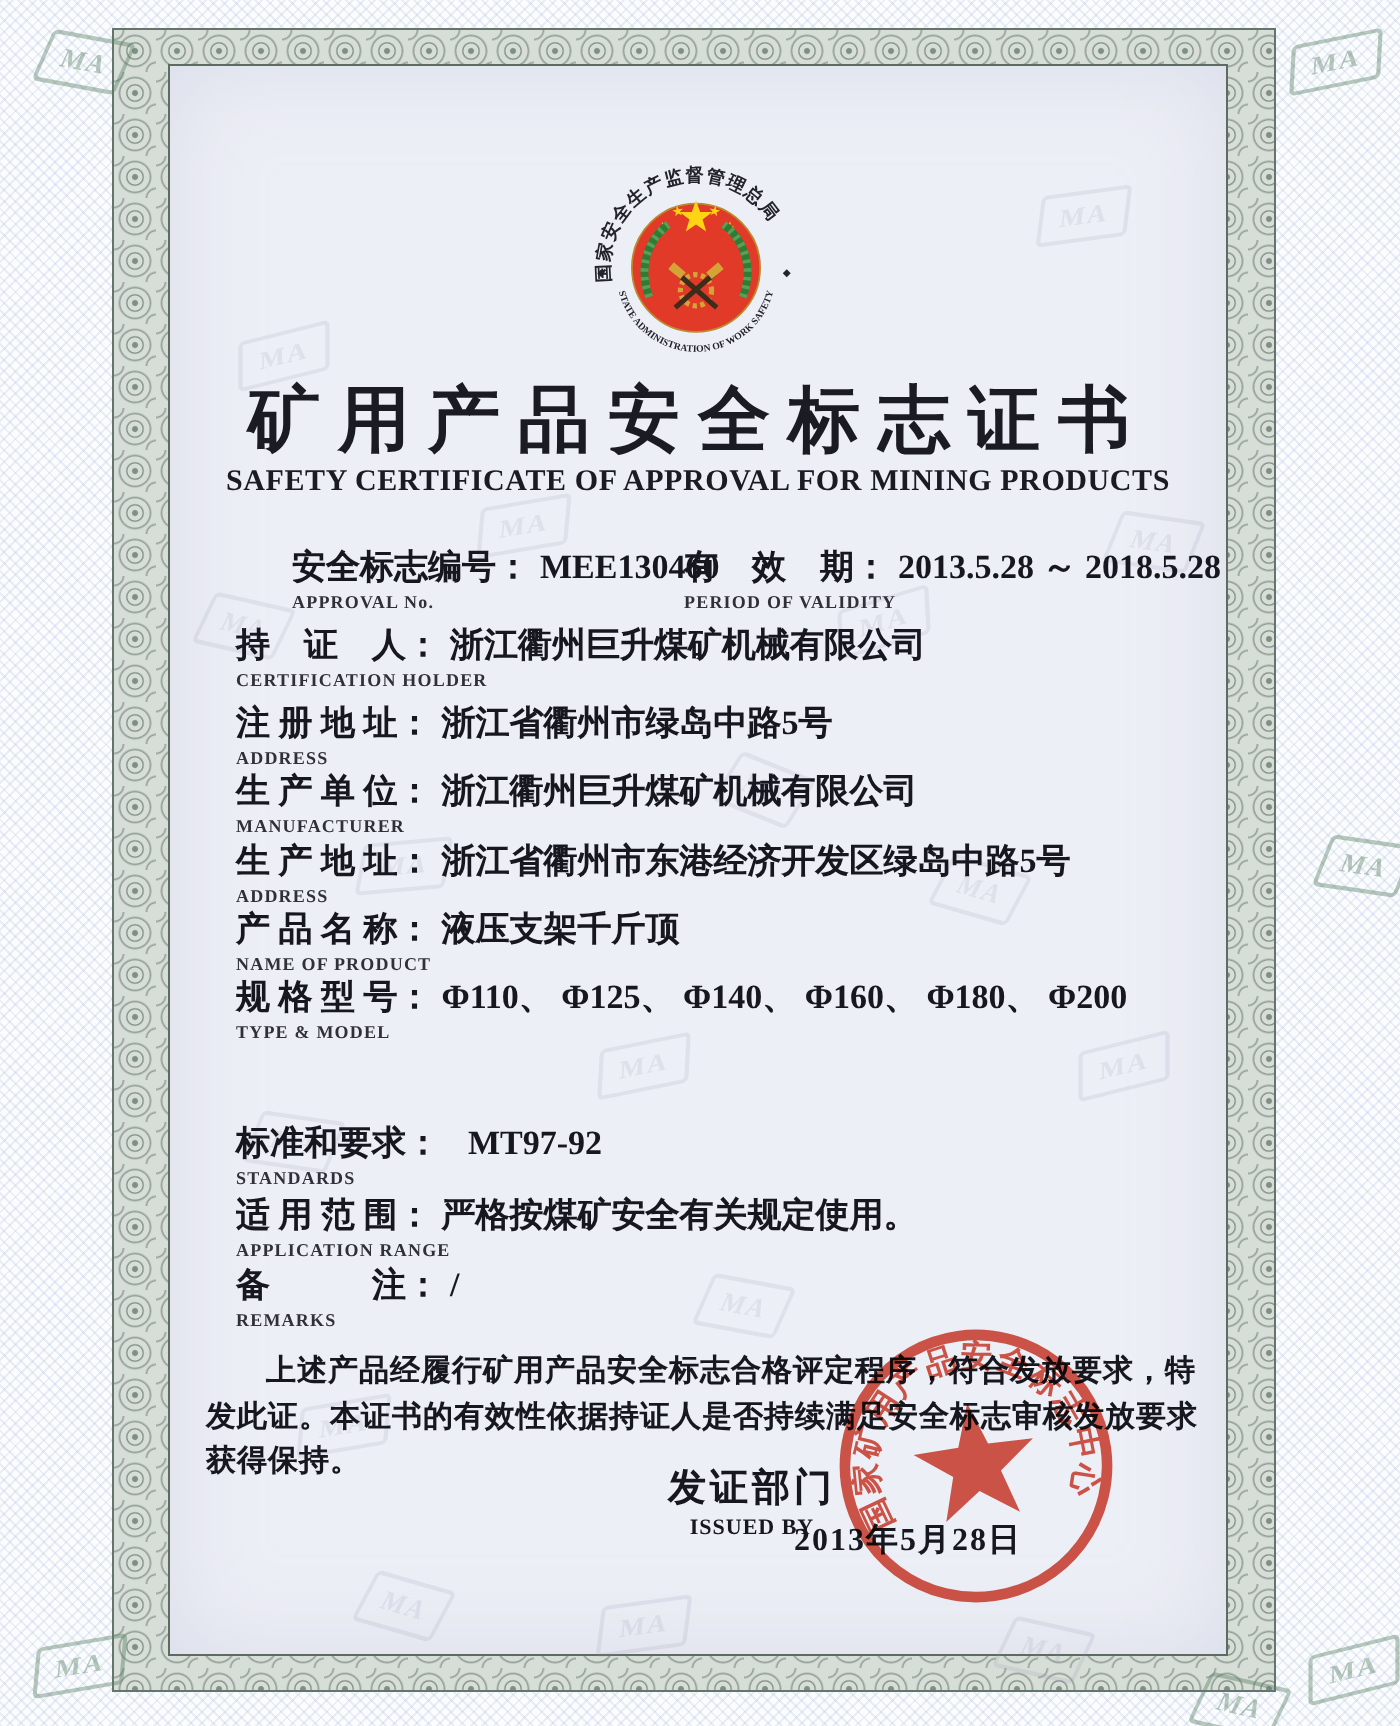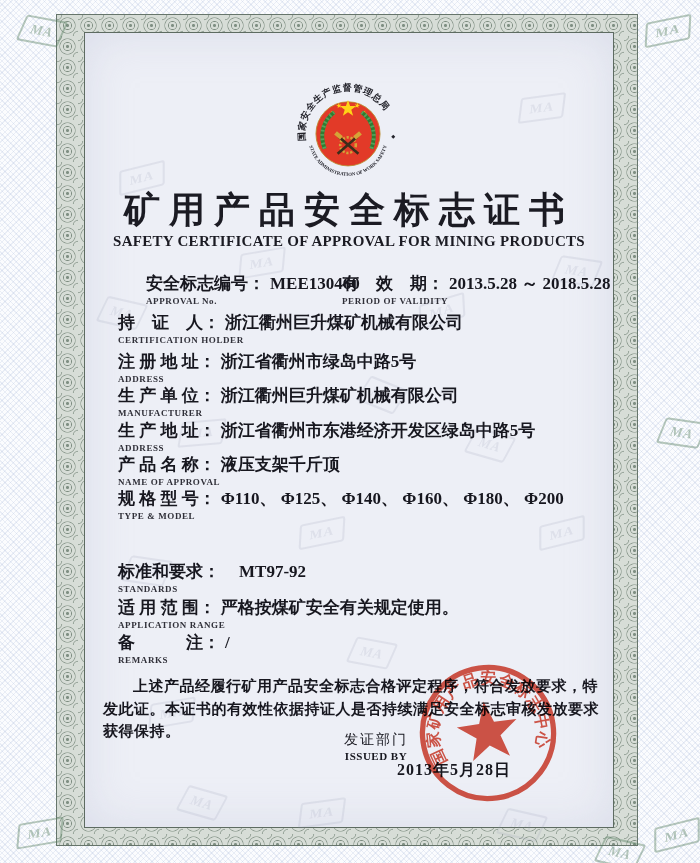--- a/index.html
+++ b/index.html
@@ -38,21 +38,21 @@
   
   .fld{position:absolute;}
   .f-main{white-space:nowrap;}
   .f-label{font-size:17px;font-weight:bold;}
   .f-value{font-size:17px;font-weight:600;margin-left:5px;}
   .f-en{font-size:9px;letter-spacing:.6px;color:#303039;margin-top:1px;font-weight:bold;}
   
   .para{position:absolute;left:103px;right:95px;top:675px;font-size:15px;font-weight:600;
     line-height:1.5;text-indent:2em;letter-spacing:.5px;}
   .issued{position:absolute;left:326px;top:731px;width:100px;text-align:center;}
-  .issued .cn{font-size:14px;font-weight:normal;letter-spacing:2px;}
+  .issued .cn{font-size:19px;font-weight:bold;letter-spacing:2px;}
   .issued .en{font-size:11px;font-weight:bold;letter-spacing:.5px;margin-top:1px;}
   .idate{position:absolute;left:397px;top:760px;font-size:16px;font-weight:600;letter-spacing:1px;}
   .seal{position:absolute;left:414px;top:659px;width:148px;height:148px;opacity:.88;
     mix-blend-mode:multiply;transform:rotate(-8deg);}
 </style>
 </head>
 <body>
 
 <div class="page">
   <div class="band"></div>
@@ -143,28 +143,28 @@
     <div class="fld" style="left:118px;top:384px;">
       <div class="f-main"><span class="f-label">生 产 单 位：</span><span class="f-value">浙江衢州巨升煤矿机械有限公司</span></div>
       <div class="f-en">MANUFACTURER</div>
     </div>
     <div class="fld" style="left:118px;top:419px;">
       <div class="f-main"><span class="f-label">生 产 地 址：</span><span class="f-value">浙江省衢州市东港经济开发区绿岛中路5号</span></div>
       <div class="f-en">ADDRESS</div>
     </div>
     <div class="fld" style="left:118px;top:453px;">
       <div class="f-main"><span class="f-label">产 品 名 称：</span><span class="f-value">液压支架千斤顶</span></div>
-      <div class="f-en">NAME OF APPROVAL</div>
+      <div class="f-en">NAME OF PRODUCT</div>
     </div>
     <div class="fld" style="left:118px;top:487px;">
       <div class="f-main"><span class="f-label">规 格 型 号：</span><span class="f-value">Φ110、 Φ125、 Φ140、 Φ160、 Φ180、 Φ200</span></div>
       <div class="f-en">TYPE &amp; MODEL</div>
     </div>
     <div class="fld" style="left:118px;top:560px;">
-      <div class="f-main"><span class="f-label">标准和要求：</span><span class="f-value" style="margin-left:19px;">MT97-92</span></div>
+      <div class="f-main"><span class="f-label">标准和要求：</span><span class="f-value" style="margin-left:14px;">MT97-92</span></div>
       <div class="f-en">STANDARDS</div>
     </div>
     <div class="fld" style="left:118px;top:596px;">
       <div class="f-main"><span class="f-label">适 用 范 围：</span><span class="f-value">严格按煤矿安全有关规定使用。</span></div>
       <div class="f-en">APPLICATION RANGE</div>
     </div>
     <div class="fld" style="left:118px;top:631px;">
       <div class="f-main"><span class="f-label">备　　　注：</span><span class="f-value">/</span></div>
       <div class="f-en">REMARKS</div>
     </div>

